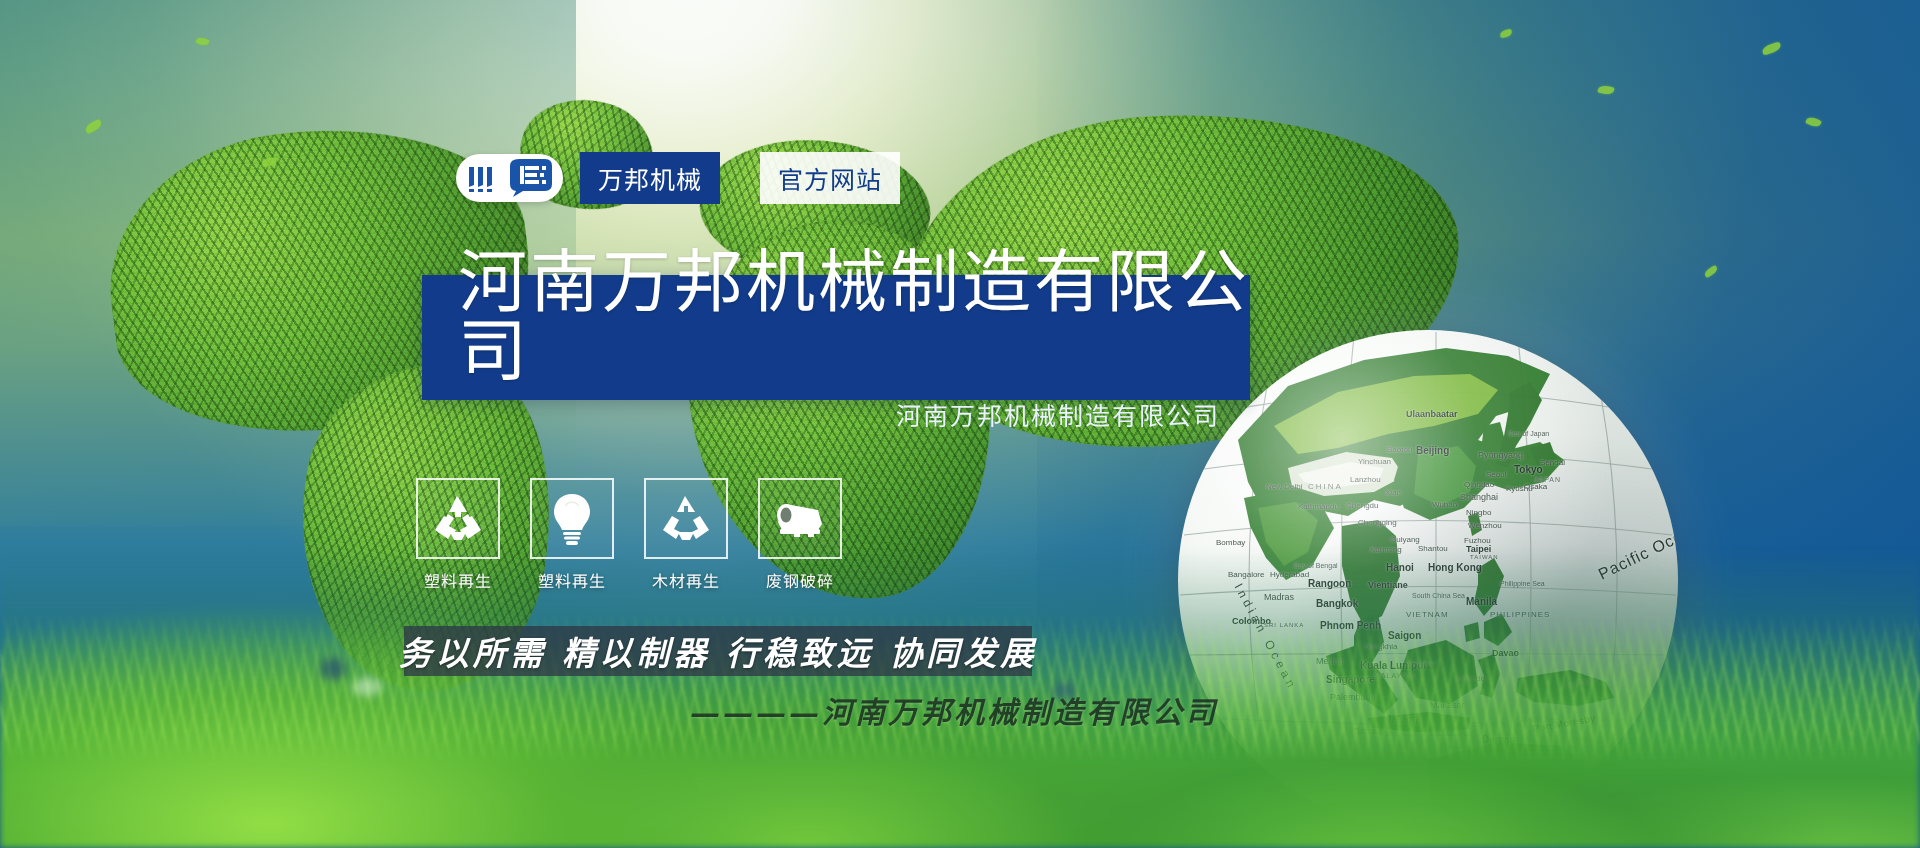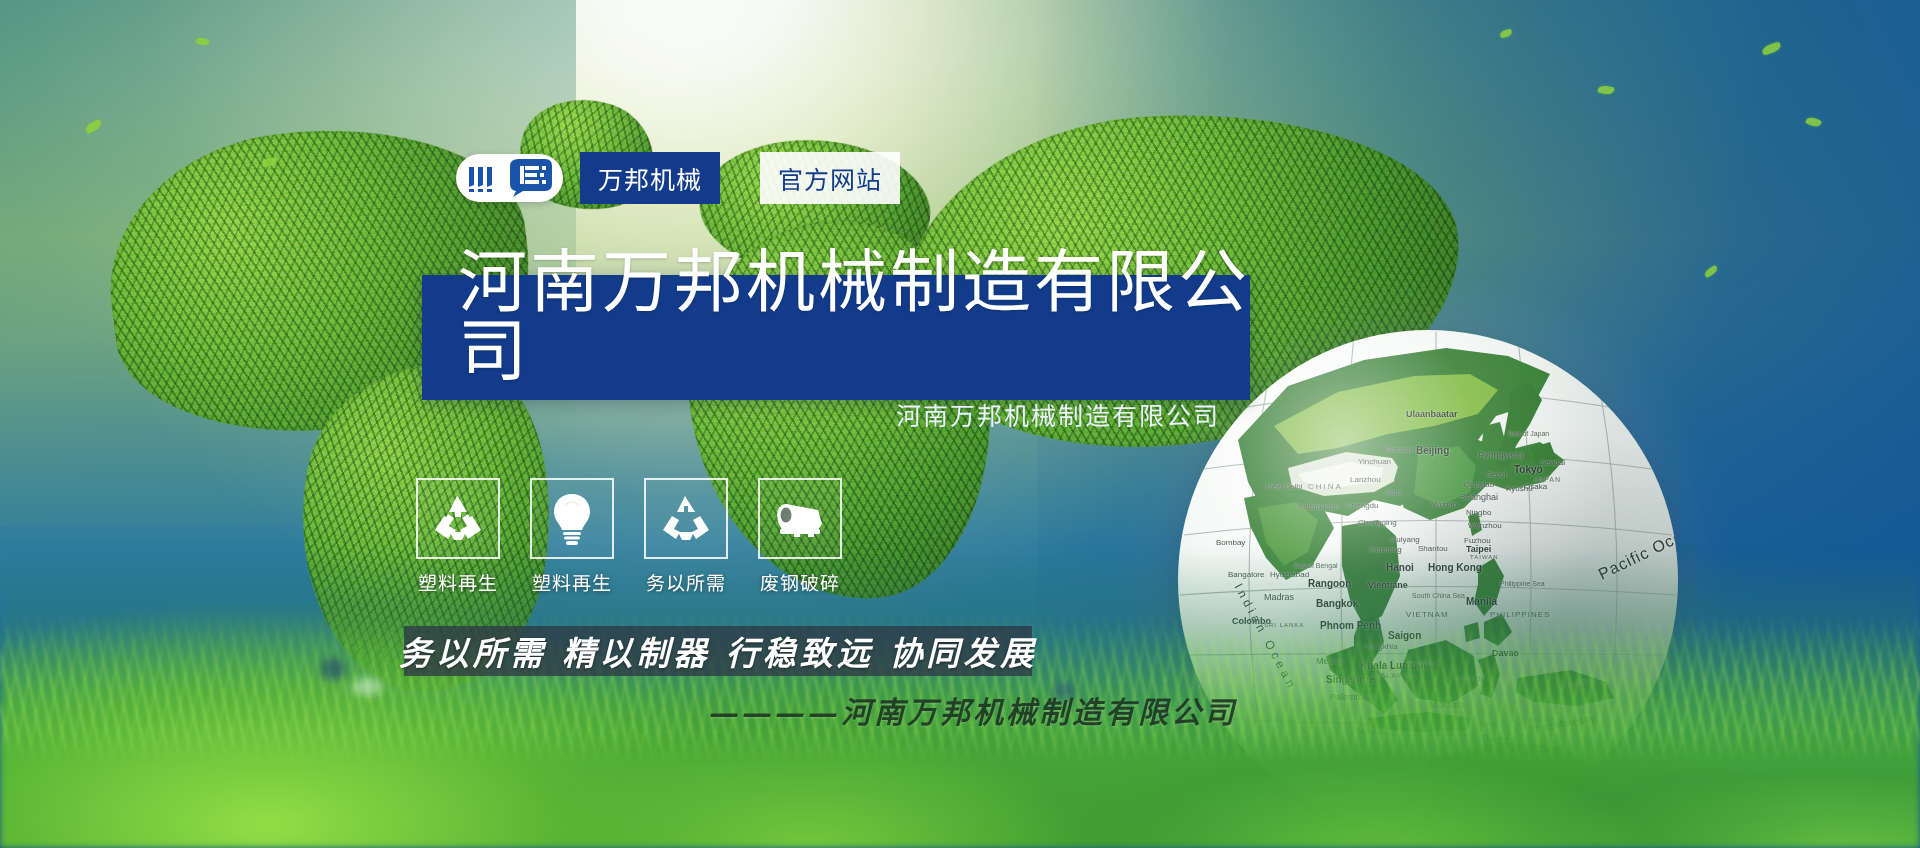--- a/index.html
+++ b/index.html
@@ -173,38 +173,38 @@
   
   .features{position:absolute;left:418px;top:478px;display:flex;gap:34px;}
   .feature{width:80px;display:flex;flex-direction:column;align-items:center;}
   .feature-box{
     width:80px;height:77px;border:2px solid rgba(255,255,255,0.85);
     display:flex;align-items:center;justify-content:center;
     background:rgba(255,255,255,0.04);
   }
   .feature-box svg{display:block;}
   .feature-label{
-    margin-top:9px;color:#ffffff;font-size:19px;letter-spacing:1px;white-space:nowrap;
+    margin-top:9px;color:#ffffff;font-size:16px;letter-spacing:1px;white-space:nowrap;
     font-family:"DejaVu Sans","Liberation Sans",sans-serif;
     text-shadow:0 1px 4px rgba(0,0,0,0.45);
   }
 
   
   .slogan{
     position:absolute;left:404px;top:626px;width:628px;height:50px;
     background:rgba(46,56,70,0.78);
     display:flex;align-items:center;justify-content:center;
   }
   .slogan-text{
     color:#ffffff;font-size:33px;letter-spacing:4px;font-style:italic;
     font-family:"DejaVu Serif","Liberation Serif",serif;font-weight:bold;
     text-shadow:0 1px 3px rgba(0,0,0,0.45);white-space:nowrap;
   }
   .attribution{
-    position:absolute;left:709px;top:688px;
+    position:absolute;left:690px;top:688px;
     color:#1d3322;font-size:30px;letter-spacing:3px;font-style:italic;
     font-family:"DejaVu Serif","Liberation Serif",serif;font-weight:bold;
     white-space:nowrap;opacity:.88;
     text-shadow:0 1px 2px rgba(255,255,255,0.22);
   }
 </style>
 </head>
 <body>
 
 <div class="stage">
@@ -471,21 +471,21 @@
       <div class="feature-box">
         <svg width="52" height="50" viewBox="0 0 52 50">
           <g fill="#ffffff">
             <path d="M25,2 L35,18 L28,18 L28,12 L24,12 L24,18 L17,18 Z"></path>
             <path d="M12,22 L19,26 L14,35 L20,38 L16,45 L3,36 Z"></path>
             <path d="M40,22 L33,26 L38,35 L32,38 L36,45 L49,36 Z"></path>
             <path d="M18,38 L34,38 L30,46 L22,46 Z"></path>
           </g>
         </svg>
       </div>
-      <div class="feature-label">务以所需</div>
+      <div class="feature-label">木材再生</div>
     </div>
 
 
     <div class="feature">
       <div class="feature-box">
         <svg width="56" height="38" viewBox="0 0 56 38">
           <path d="M14,4 L46,10 L50,24 L46,30 L10,30 L6,22 Z" fill="#ffffff"></path>
           <ellipse cx="14" cy="15" rx="9" ry="11" fill="#ffffff"></ellipse>
           <ellipse cx="14" cy="15" rx="5.5" ry="7.5" fill="#6e7f72"></ellipse>
           <rect x="8" y="29" width="40" height="5" rx="1.5" fill="#ffffff"></rect>

